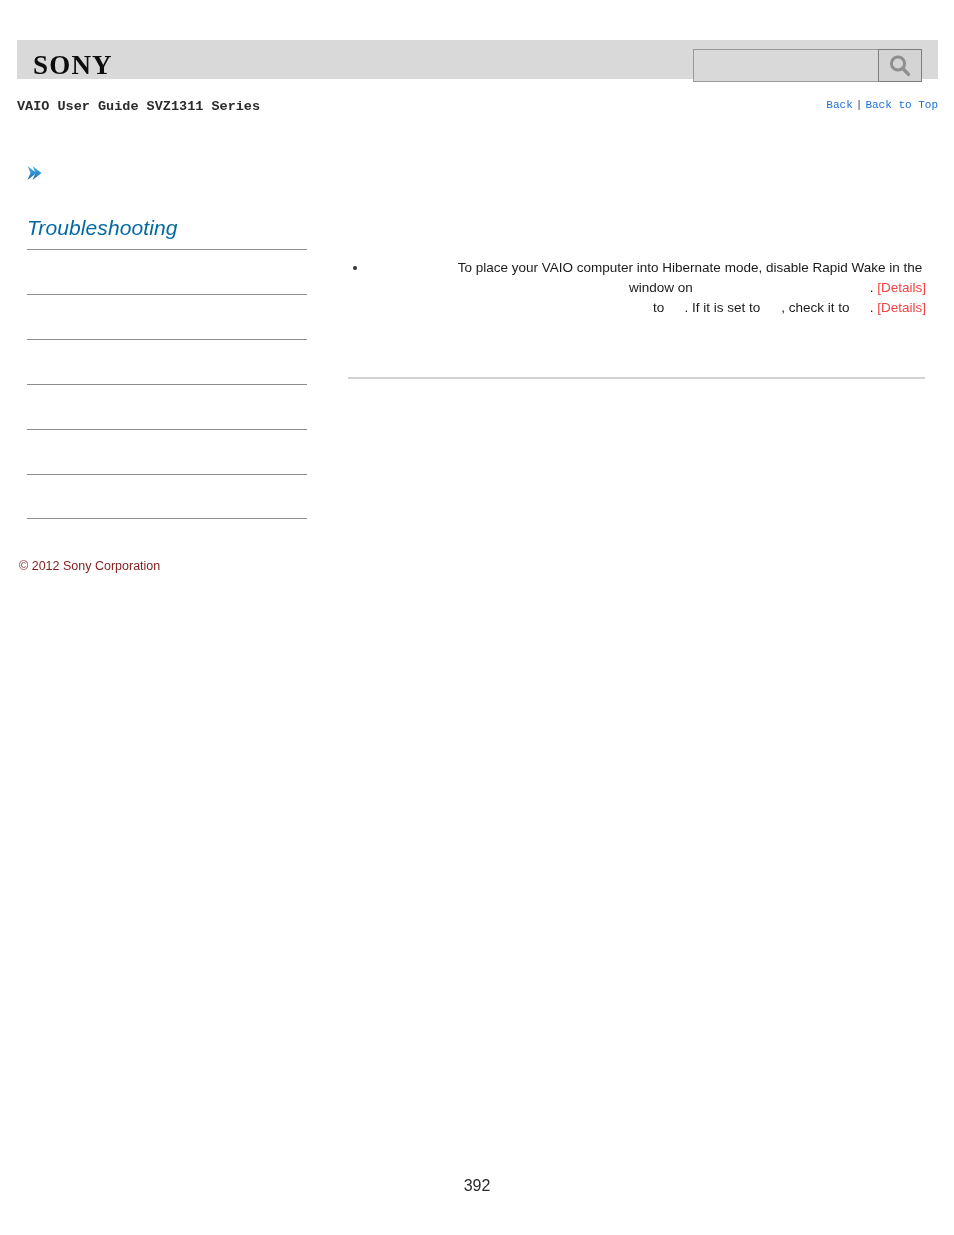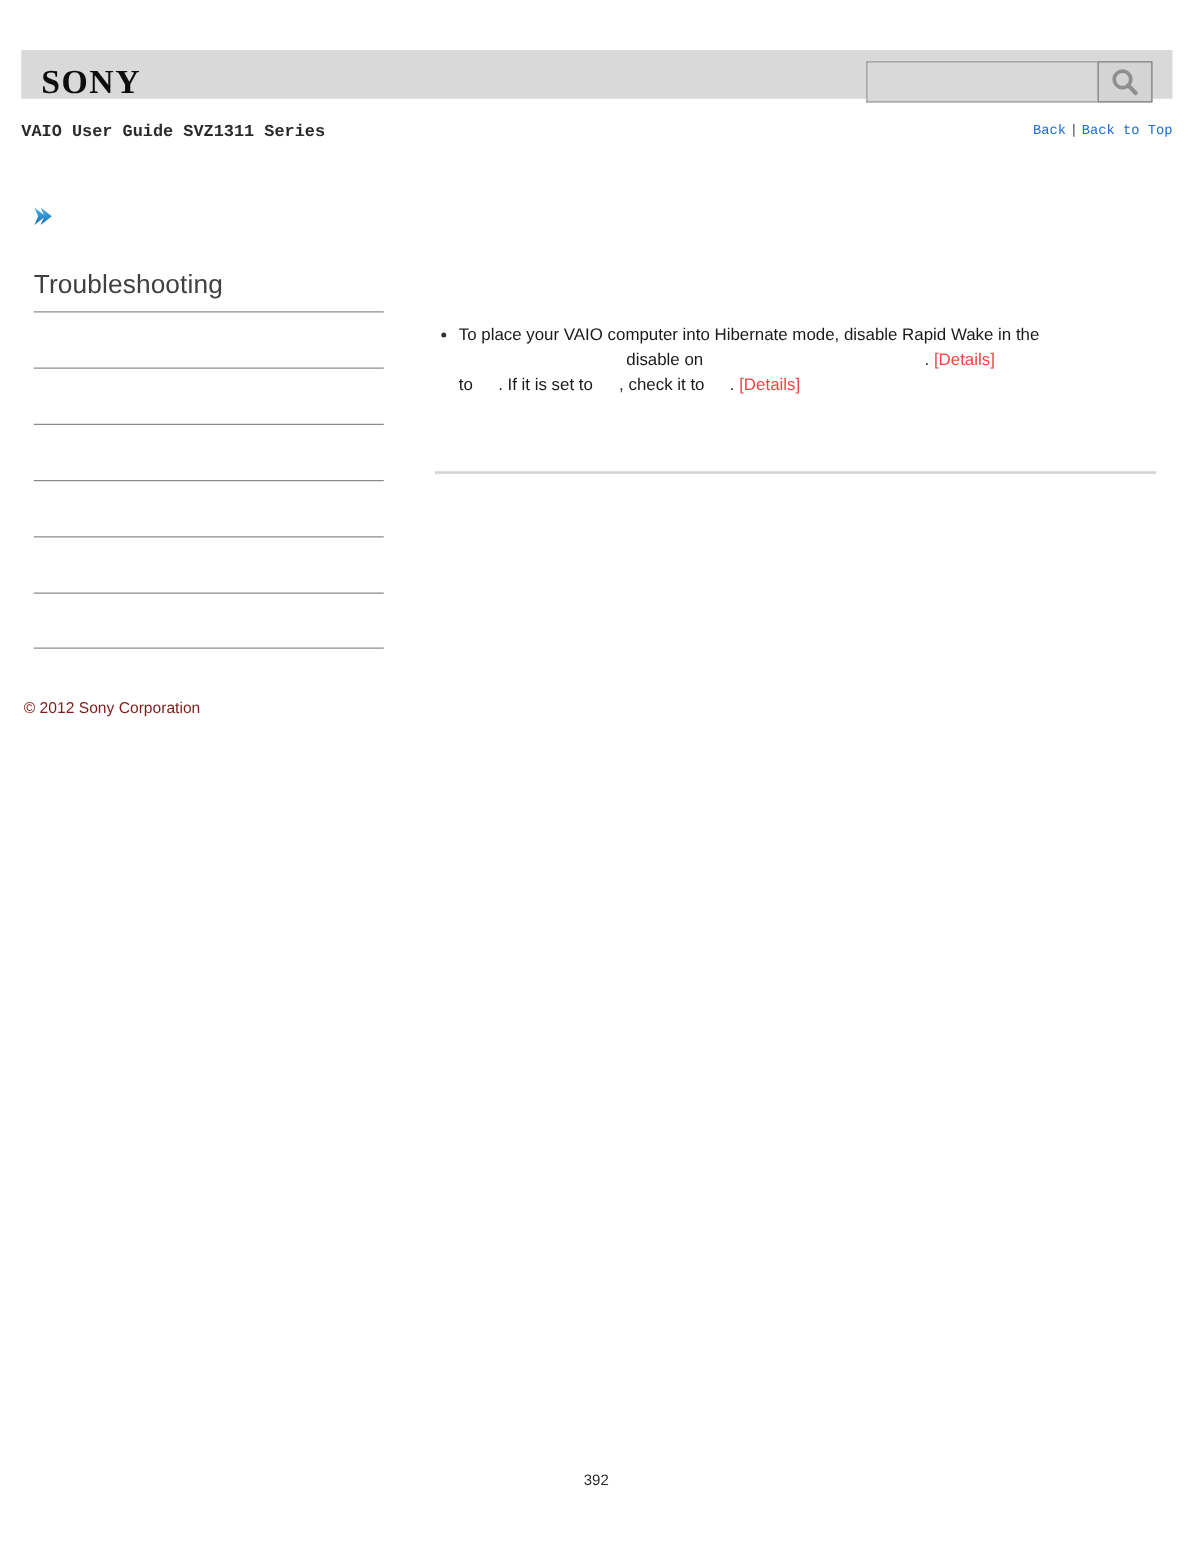--- a/index.html
+++ b/index.html
@@ -118,25 +118,26 @@
   
   .sidebar {
     position: absolute;
     left: 27px;
     top: 215px;
     width: 280px;
   }
   .sidebar-heading {
     font-size: 21px;
     font-weight: normal;
-    color: #404040;
+    color: #0369a1;
     margin: 0;
     padding: 0 0 8px 0;
     line-height: 26px;
     letter-spacing: 0.1px;
+    font-style: italic;
   }
   .sidebar-list {
     list-style: none;
     margin: 0;
     padding: 0;
   }
   .sidebar-item {
     height: 45px;
     border-top: 1px solid #8c8c8c;
     box-sizing: border-box;
@@ -164,20 +165,21 @@
     color: #7f1d1d;
     white-space: nowrap;
   }
 
   
   .content {
     position: absolute;
     left: 348px;
     top: 258px;
     width: 578px;
+    text-align: right;
   }
   .content-list {
     list-style: none;
     margin: 0;
     padding: 0;
   }
   .content-bullet-item {
     position: relative;
     padding-left: 19px;
     font-size: 13.5px;
@@ -215,21 +217,21 @@
     background: #d2d2d2;
   }
 
   
   .page-number {
     position: absolute;
     left: 0;
     right: 0;
     top: 1177px;
     text-align: center;
-    font-size: 12px;
+    font-size: 16px;
     color: #2b2b2b;
   }
 </style>
 </head>
 <body>
 
 <div class="header-bar">
   <div class="sony-logo">SONY</div>
 
   <div class="search-wrap">
@@ -283,20 +285,20 @@
     </li>
   </ul>
 </div>
 
 <div class="copyright">© 2012 Sony Corporation</div>
 
 <div class="content">
   <ul class="content-list">
     <li class="content-bullet-item">
       <span class="ln"><span>To place your VAIO computer into Hibernate mode, disable Rapid Wake in the </span></span>
-      <span class="ln"><span class="blank">VAIO Control Center</span><span> disable on </span><span class="blank">the Hibernate Mode setting</span><span>. </span><a class="details-link" href="#">[Details]</a></span>
+      <span class="ln"><span class="blank">VAIO Control Center</span><span> window on </span><span class="blank">the Hibernate Mode setting</span><span>. </span><a class="details-link" href="#">[Details]</a></span>
       <span class="ln"><span>to </span><span class="blank">on</span><span>. If it is set to </span><span class="blank">off</span><span>, check it to </span><span class="blank">on</span><span>. </span><a class="details-link" href="#">[Details]</a></span>
     </li>
   </ul>
 </div>
 <div class="content-divider"></div>
 
 <div class="page-number">392</div>
 
 </body></html>

